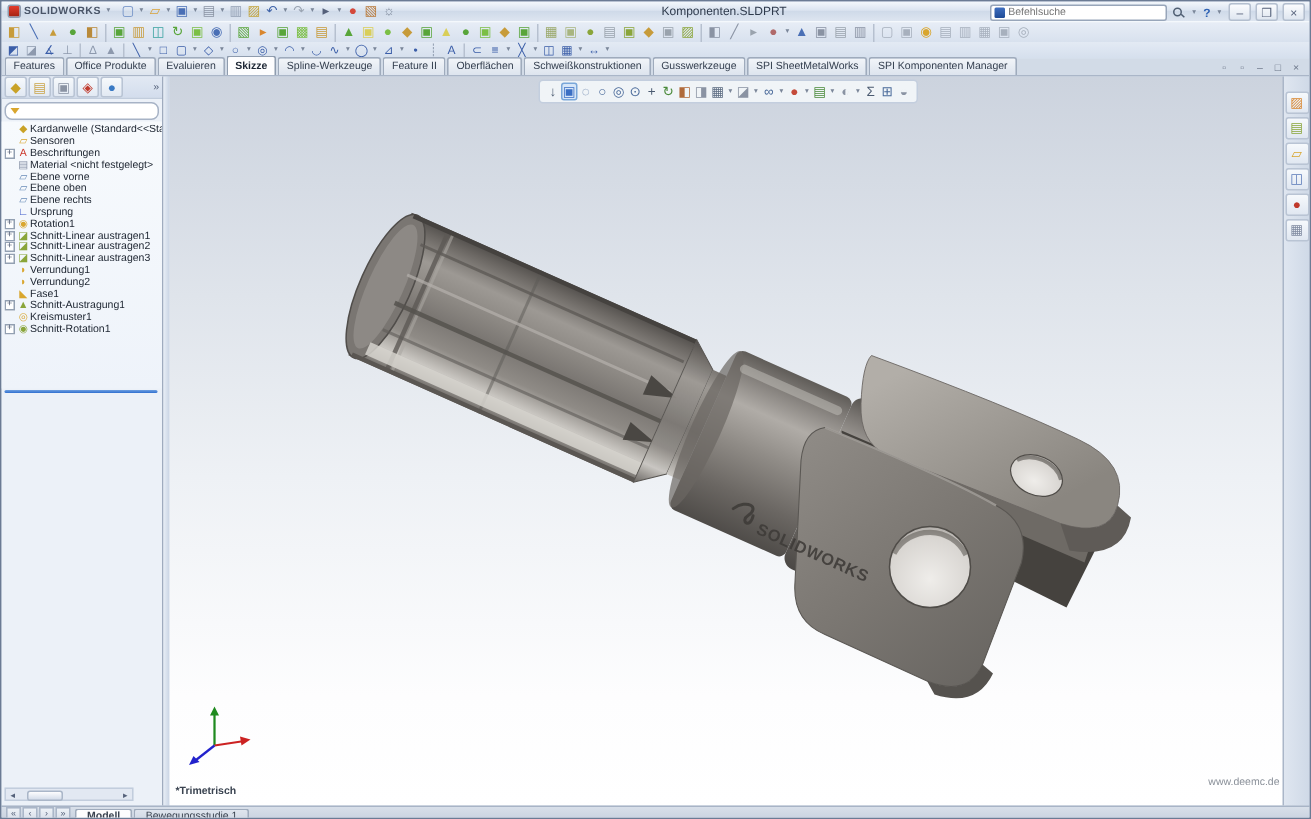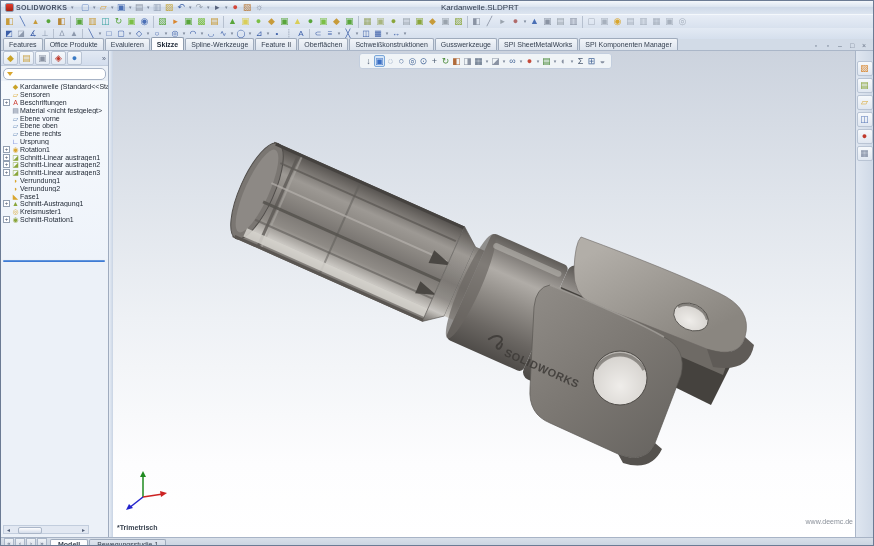--- a/index.html
+++ b/index.html
@@ -155,21 +155,34 @@
         </span>
 
         <span class="ico" style="color: rgb(185, 122, 58);">
           <span>▧</span>
         </span>
 
         <span class="ico" style="color: rgb(124, 135, 153);">
           <span>☼</span>
         </span>
       </div>
-    <div id="windowtitle">Kardanwelle.SLDPRT</div>
+    <div id="windowtitle">Komponenten.SLDPRT</div>
+    <div id="tb-right">
+      <div class="searchbox">
+        <span class="swchip"></span>
+        <input placeholder="Befehlsuche" style="">
+      </div>
+      <span class="mag"></span>
+      <span class="caret ico">▾</span>
+      <span class="helpq">?</span>
+      <span class="caret ico">▾</span>
+      <span class="winbtn">–</span>
+      <span class="winbtn">❐</span>
+      <span class="winbtn">×</span>
+    </div>
   </div>
 
   <div id="row2">
 
       <span class="ico" style="color: rgb(199, 155, 58);">
         <span>◧</span>
       </span>
 
       <span class="ico" style="color: rgb(74, 111, 181);">
         <span>╲</span>

